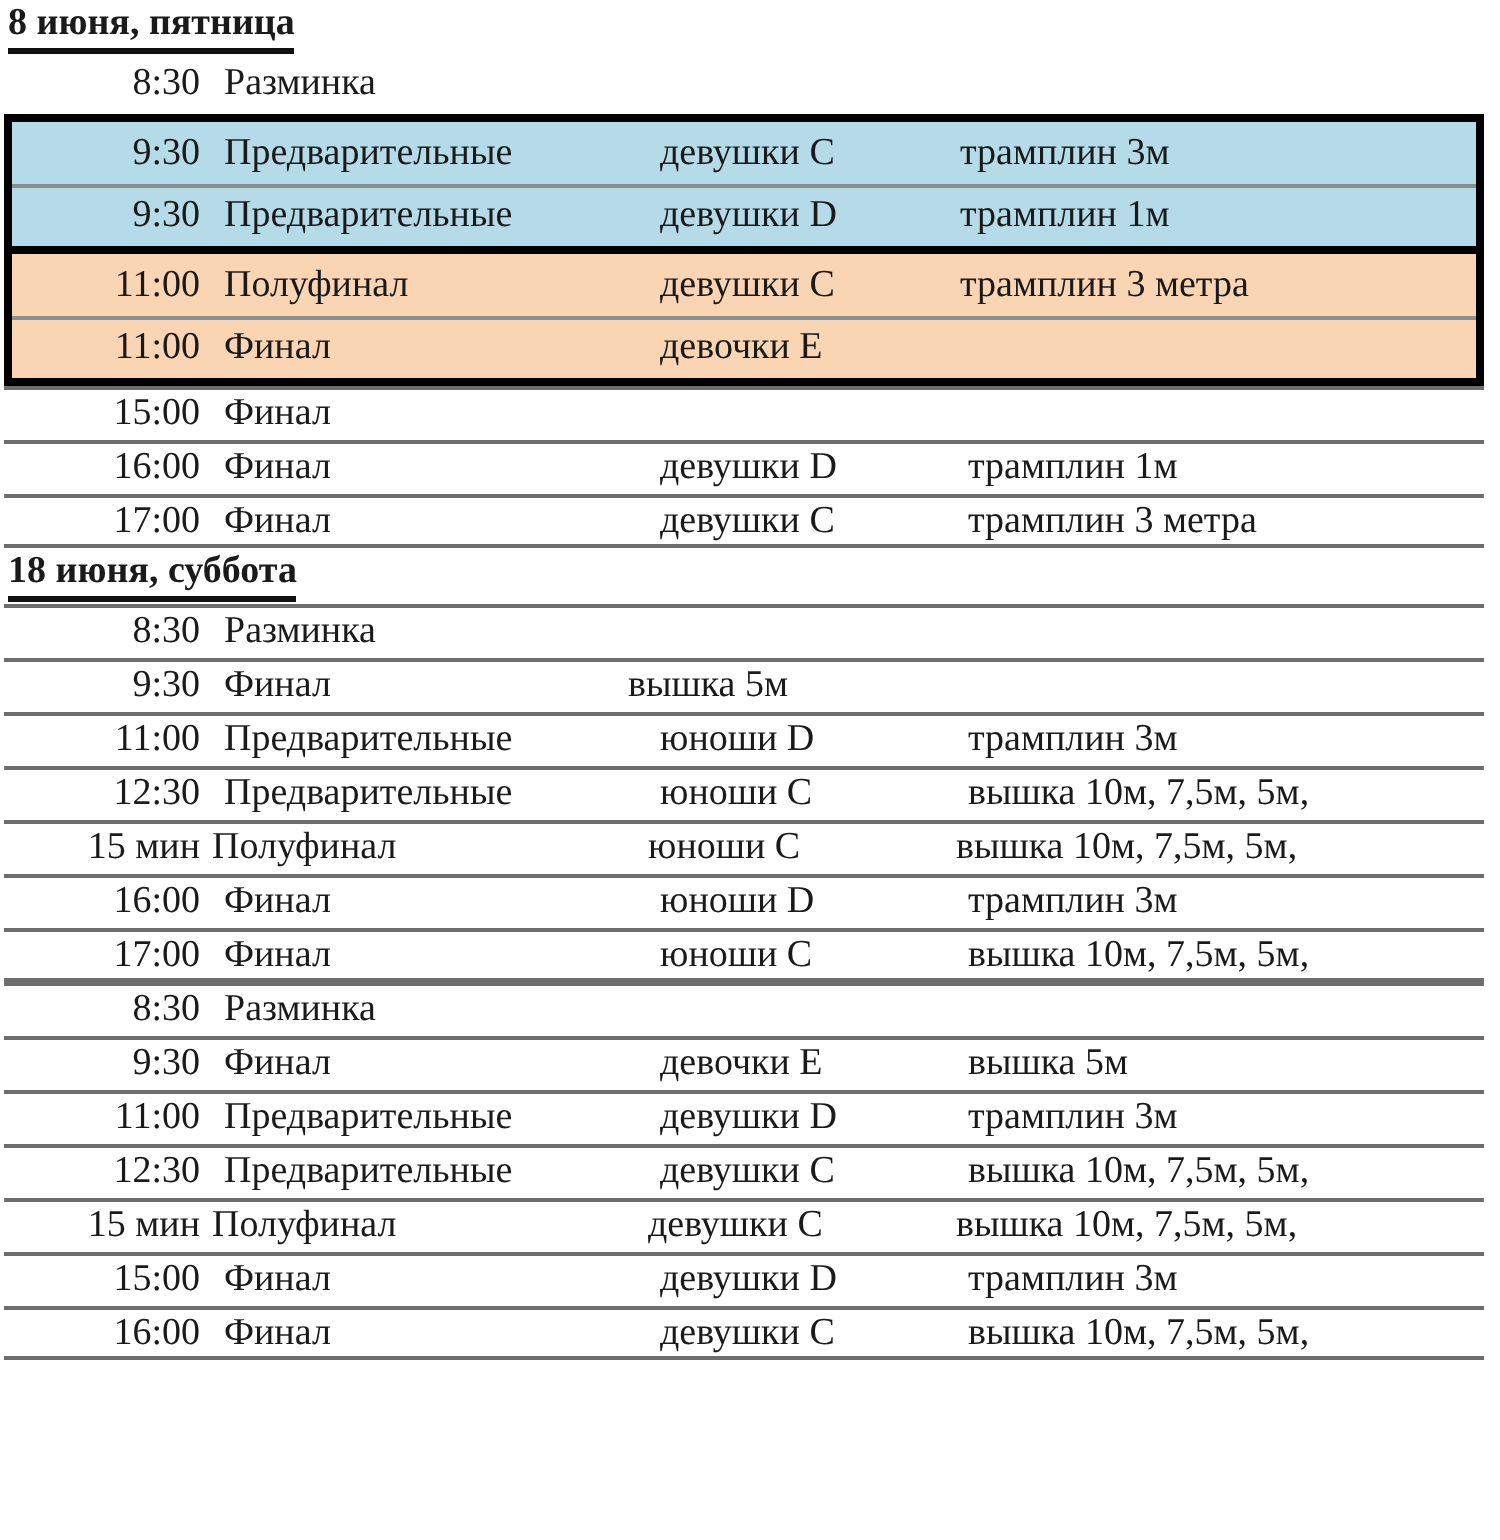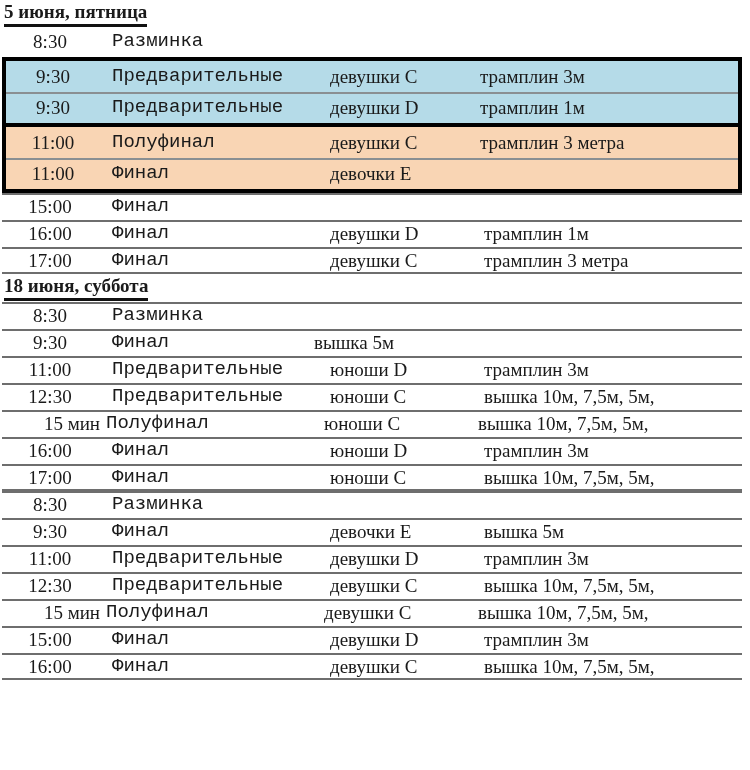--- a/index.html
+++ b/index.html
@@ -67,38 +67,37 @@
   .day-head .day-text {
     border-bottom: 3px solid #111;
     padding-bottom: 1px;
     display: inline-block;
   }
 
   
   .c-time {
     width: 106px;
     flex: 0 0 106px;
-    text-align: center;
+    text-align: right;
     padding-right: 6px;
     box-sizing: border-box;
     white-space: nowrap;
   }
   .c-time.wide {
     width: 100px;
     flex: 0 0 100px;
     text-align: right;
     padding-left: 14px;
     padding-right: 0;
   }
   .c-stage {
     width: 208px;
     flex: 0 0 208px;
     box-sizing: border-box;
     white-space: nowrap;
-    font-family: Liberation Mono, monospace;
   }
   .c-stage.indent {
     padding-left: 6px;
   }
   .c-group {
     width: 154px;
     flex: 0 0 154px;
     box-sizing: border-box;
     white-space: nowrap;
     margin-left: 16px;
@@ -140,21 +139,21 @@
   .hl-band .c-time   { width: 100px; flex: 0 0 100px; }
   .hl-band .c-stage  { width: 208px; flex: 0 0 208px; }
   .hl-band .c-group  { width: 150px; flex: 0 0 150px; }
   .spacer-2 { height: 2px; }
 </style>
 </head>
 <body>
 
 <div id="schedule">
     <div class="day-head">
-      <span class="day-text">5 июня, пятница</span>
+      <span class="day-text">8 июня, пятница</span>
     </div>
     <div class="row">
       <div class="c-time">8:30</div>
       <div class="c-stage indent">Разминка</div>
       <div class="c-group"></div>
       <div class="c-event"></div>
     </div>
     <div class="spacer-2"></div>
     <div class="hl-block">
       <div class="hl-band blue">

